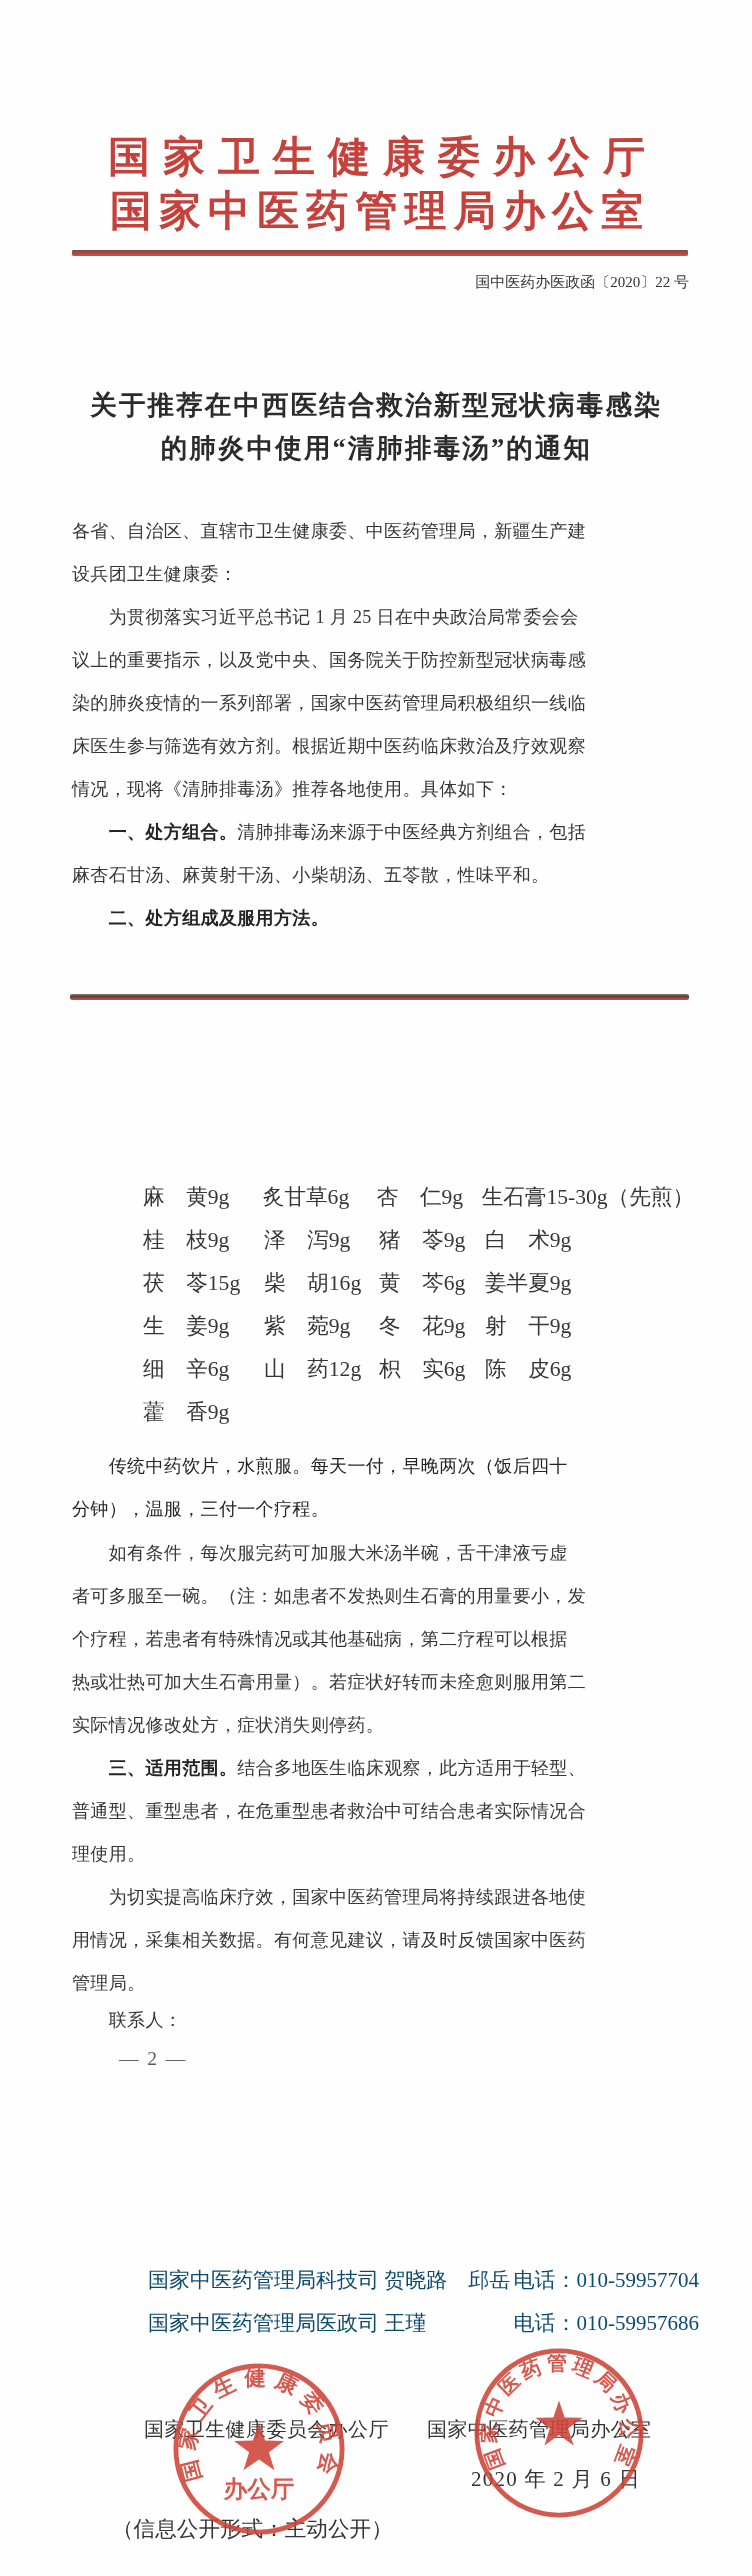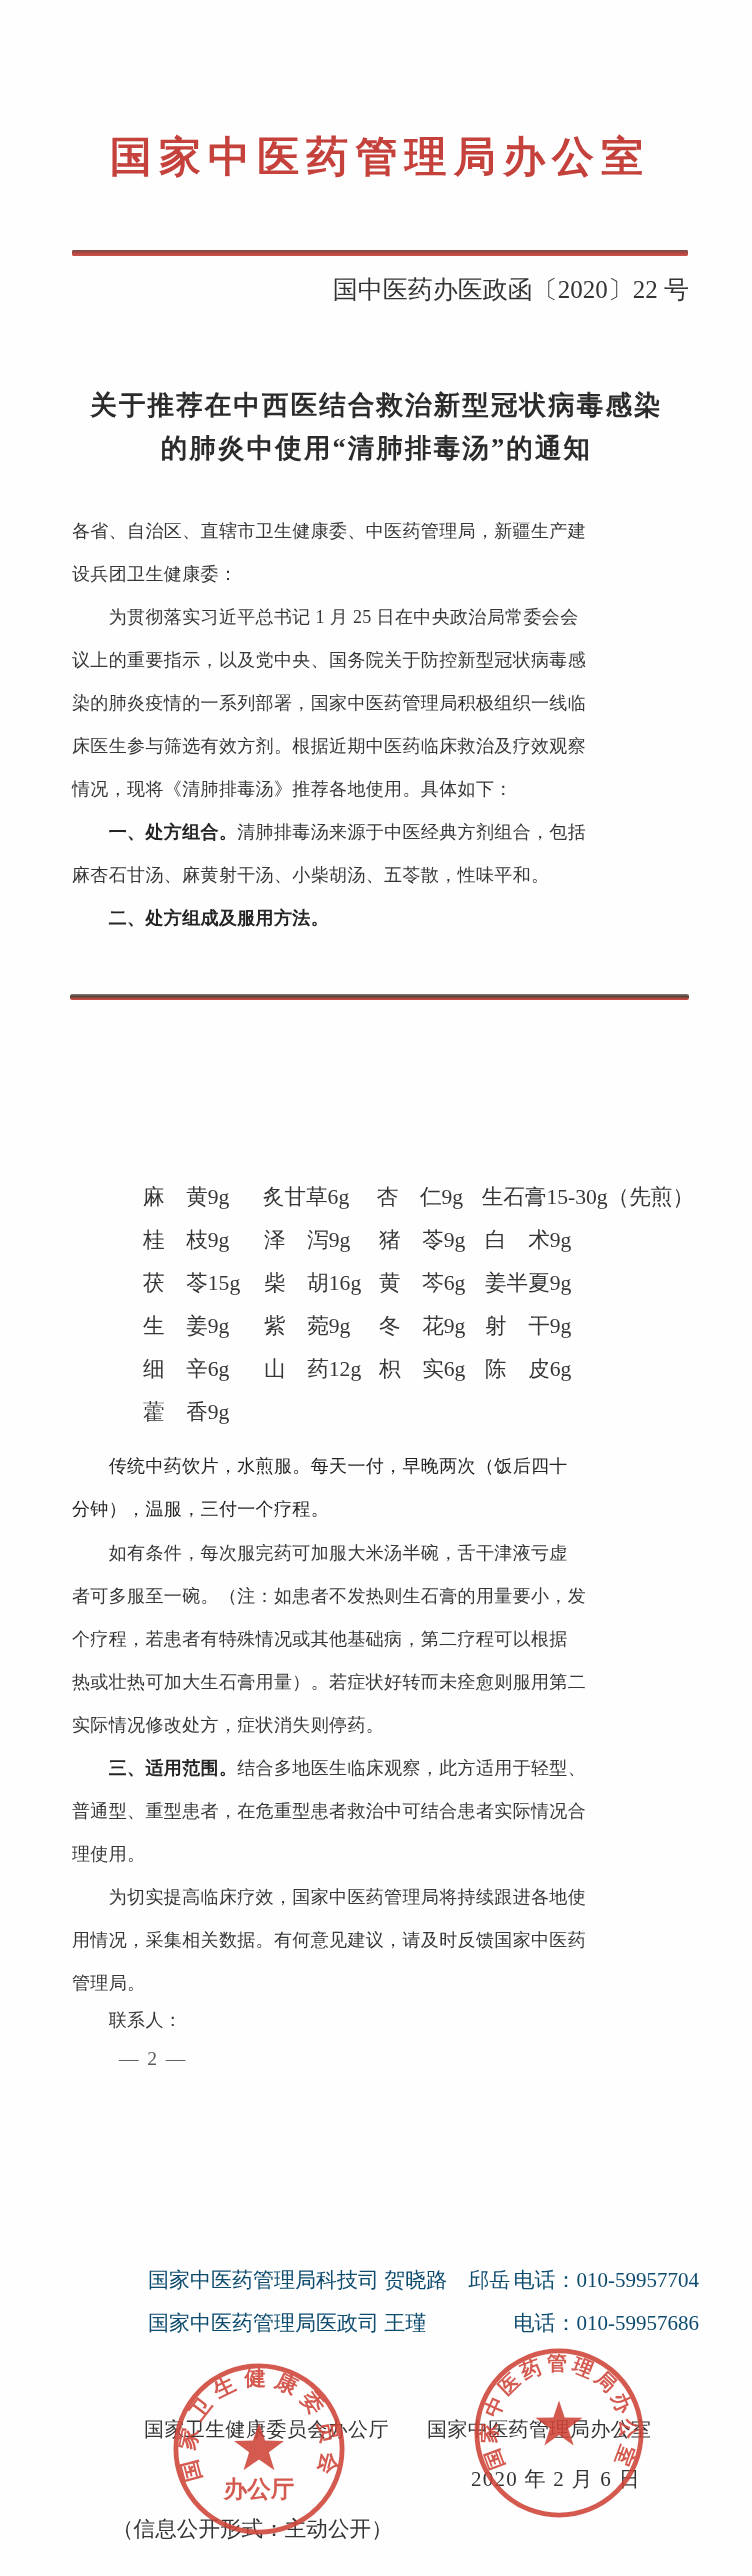--- a/index.html
+++ b/index.html
@@ -24,21 +24,21 @@
   .header .h1{letter-spacing:0.31em;text-indent:0.31em;white-space:pre;}
   .header .h2{letter-spacing:0.17em;text-indent:0.17em;white-space:pre;}
   .red-rule{
     position:absolute;top:250px;left:72px;width:616px;height:5.6px;
     background:linear-gradient(180deg,#7d4a45 0%,#9c4a44 35%,#c24a43 70%,#c9544a 100%);
     border-radius:1.4px;
   }
   
   .doc-number{
     position:absolute;top:273px;right:64px;
-    font-size:25px;color:#333;white-space:pre;
+    font-size:15px;color:#333;white-space:pre;
   }
   
   .title{
     position:absolute;top:384px;left:0;width:753px;
     text-align:center;font-weight:bold;color:#2b2b2b;
     font-size:26.5px;line-height:43px;letter-spacing:0.08em;
   }
   .title div{white-space:pre;}
   
   .textblock{
@@ -100,20 +100,21 @@
   .seal.left{top:2359px;left:169px;}
   .seal.right{top:2344px;left:470px;}
   .seal text{font-family:"Liberation Serif", serif;font-weight:bold;}
 </style>
 </head>
 <body>
 
 <div class="page">
 
   <div class="header">
+    <div class="h1">国家卫生健康委办公厅</div>
     <div class="h2">国家中医药管理局办公室</div>
   </div>
   <div class="red-rule"></div>
 
   <div class="doc-number">国中医药办医政函〔2020〕22 号</div>
 
   <div class="title">
     <div>关于推荐在中西医结合救治新型冠状病毒感染</div>
     <div>的肺炎中使用“清肺排毒汤”的通知</div>
   </div>

